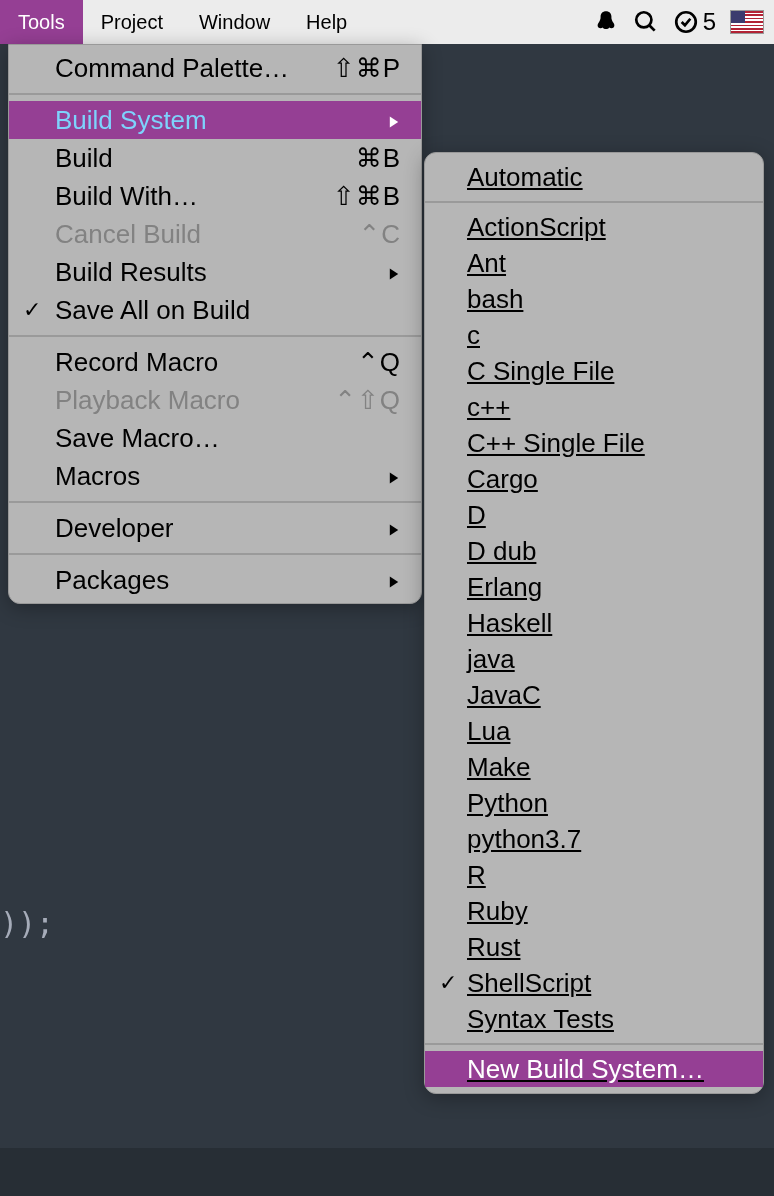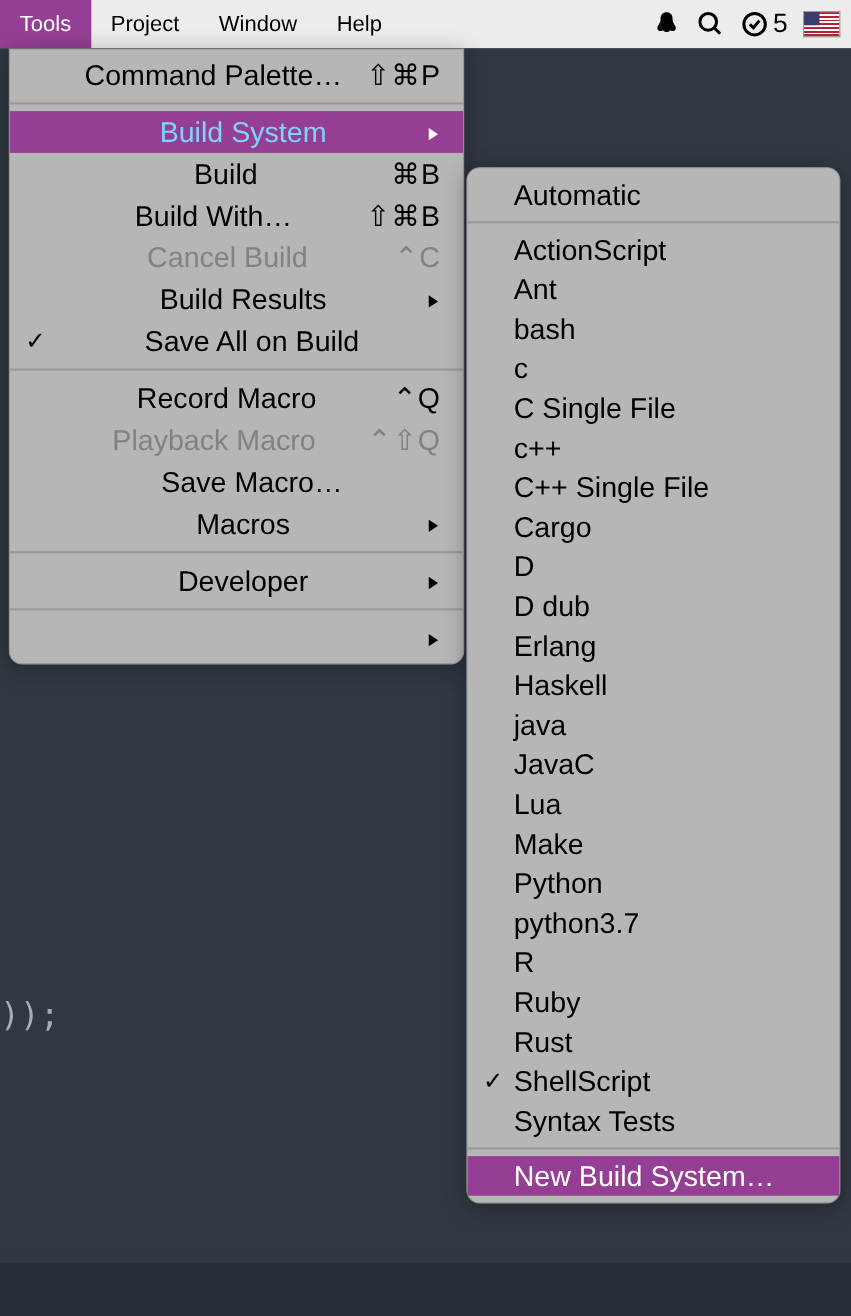--- a/index.html
+++ b/index.html
@@ -119,30 +119,30 @@
       top: 44px;
       left: 8px;
       width: 414px;
     }
     .sub-menu {
       top: 152px;
       left: 424px;
       width: 340px;
       border-radius: 12px;
       padding: 6px 0;
+      text-decoration: underline;
     }
     .menu-item {
       display: flex;
       align-items: center;
       height: 38px;
       padding: 0 18px 0 18px;
       font-size: 26px;
       color: #000;
       position: relative;
-      text-align: center;
     }
     .menu-item.highlighted {
       background: #953f94;
       color: #7dd3fc;
     }
     .menu-item.disabled {
       color: #828282;
     }
     .menu-check {
       position: absolute;
@@ -294,20 +294,21 @@
   <div class="menu-item">
     <span class="menu-label">Developer</span>
     <span class="menu-arrow">
       <svg width="14" height="14" viewBox="0 0 10 10">
           <path d="M2 1 L8 5 L2 9 Z" fill="#000"></path>
         </svg>
     </span>
   </div>
   <div class="menu-sep"></div>
   <div class="menu-item">
+    <span class="menu-label">Packages</span>
     <span class="menu-arrow">
       <svg width="14" height="14" viewBox="0 0 10 10">
           <path d="M2 1 L8 5 L2 9 Z" fill="#000"></path>
         </svg>
     </span>
   </div>
 </div>
 
 <div class="dropdown-menu sub-menu">
   <div class="sub-menu-item">

